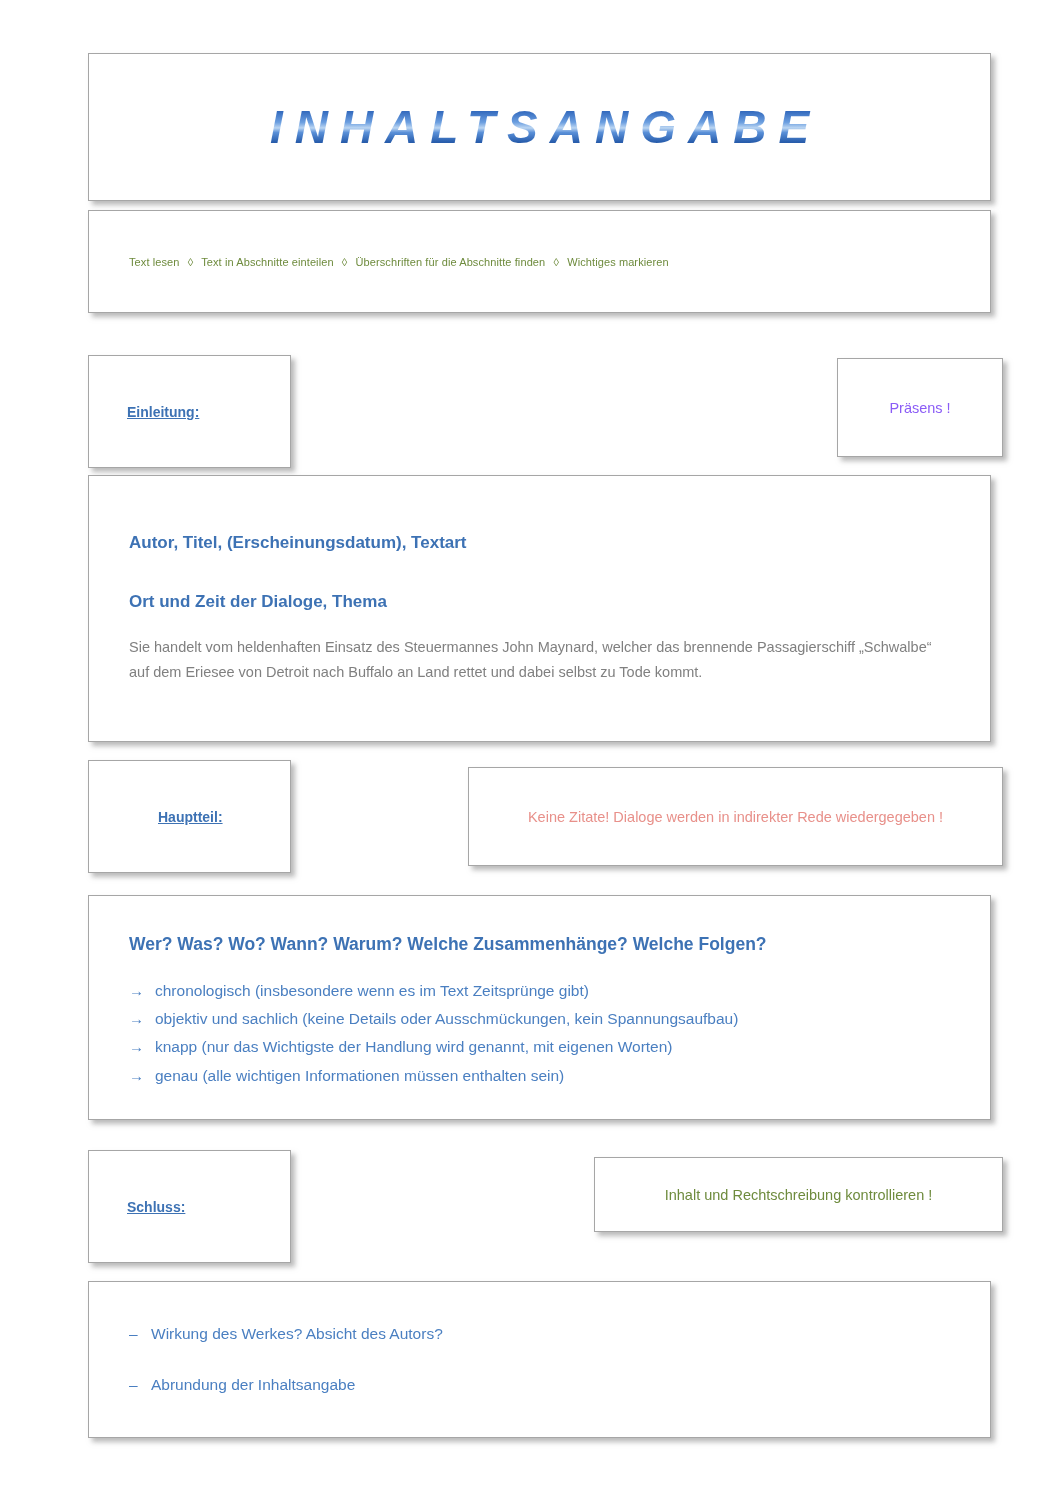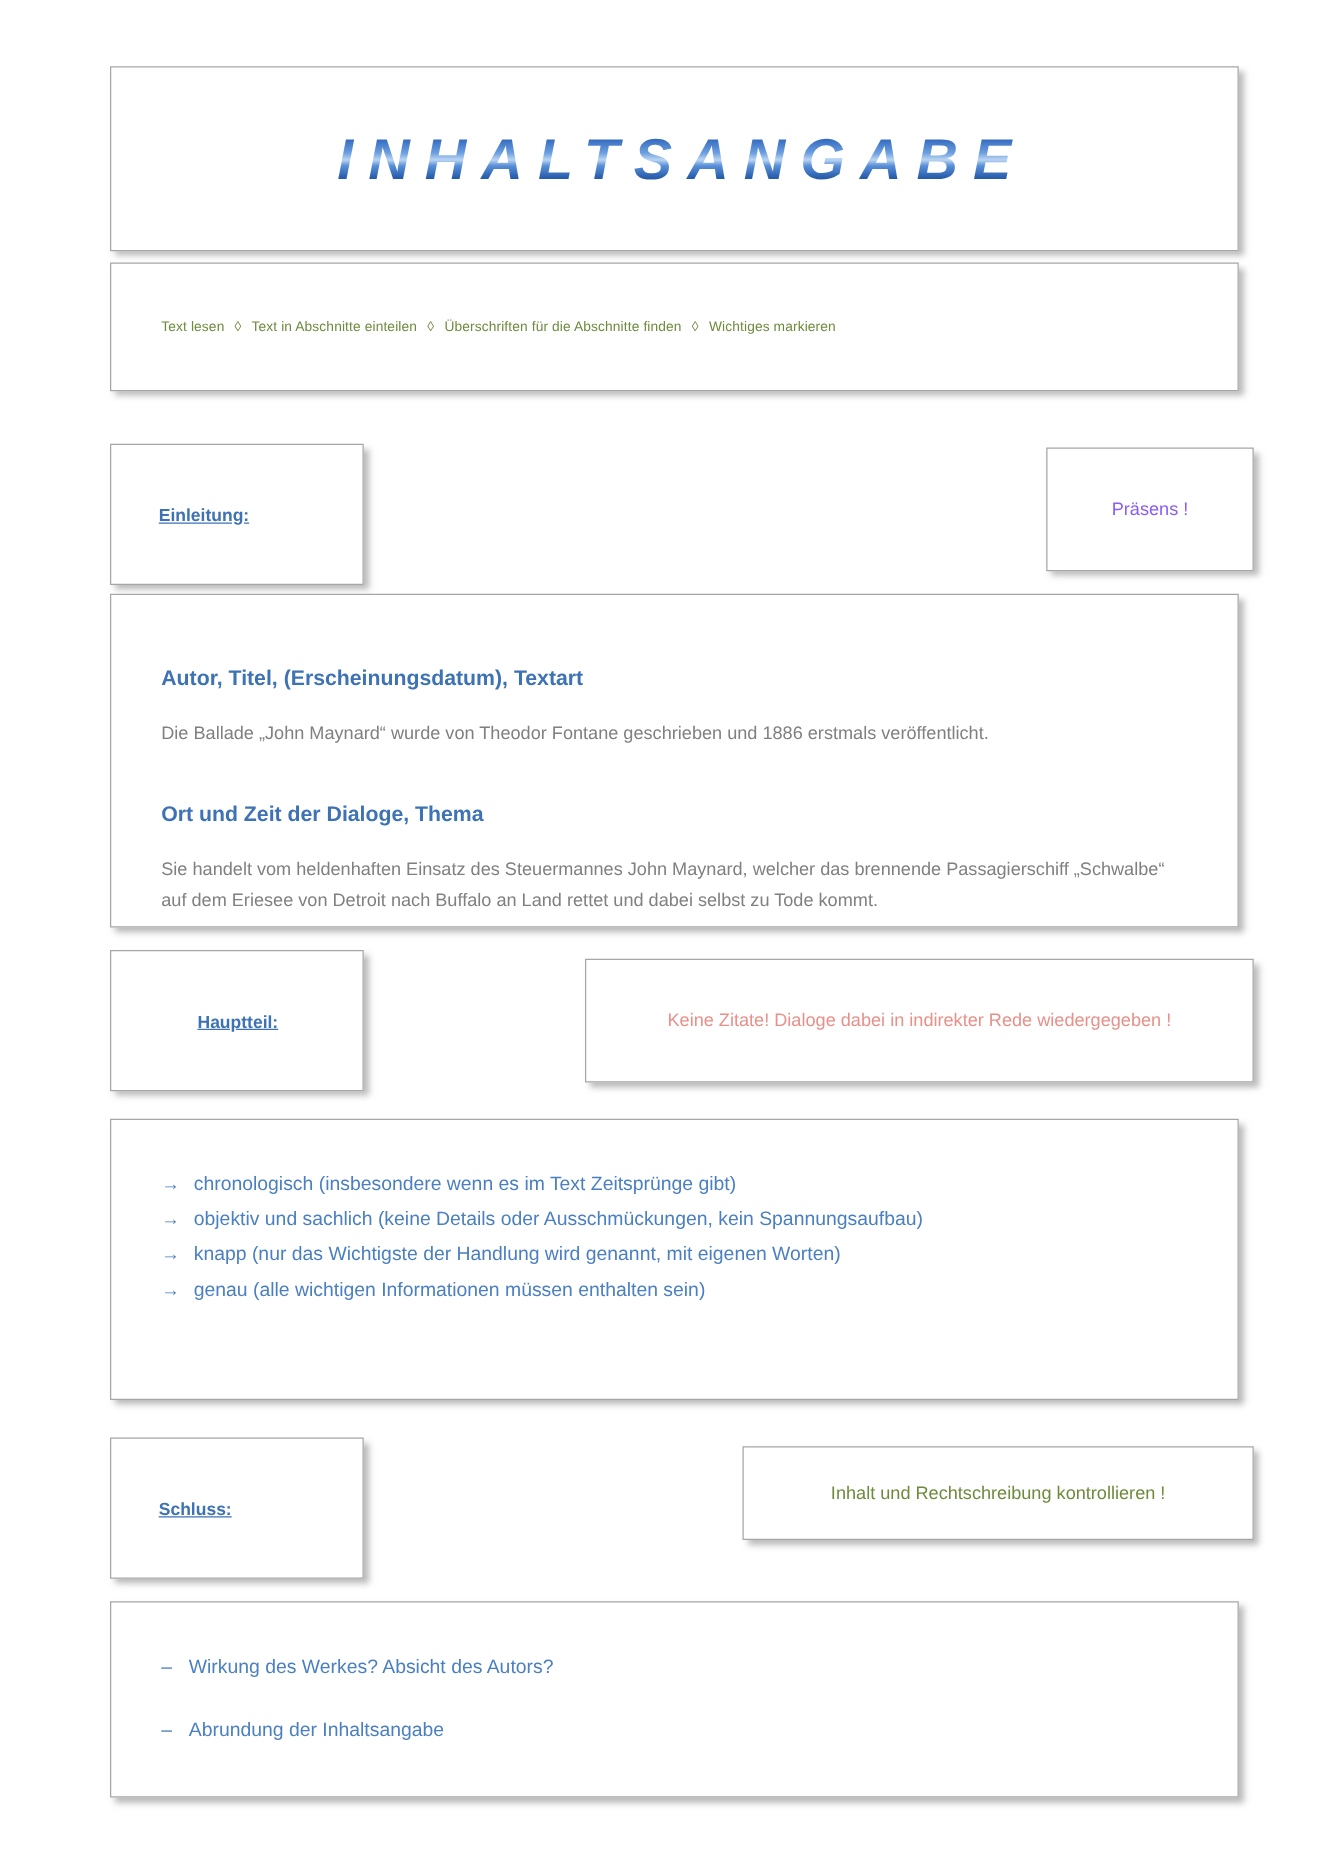--- a/index.html
+++ b/index.html
@@ -239,34 +239,34 @@
   <div class="box label-box" id="einleitung-box">
     <div class="label-text">Einleitung:</div>
   </div>
 
   <div class="box note-box" id="praesens-box">
     <div class="note-text">Präsens !</div>
   </div>
 
   <div class="box" id="einleitung-content">
     <div class="content-heading">Autor, Titel, (Erscheinungsdatum), Textart</div>
-    <div class="content-para">Die Ballade „John Maynard“ wurde von Theodor Fontane geschrieben und 1886 erstmals veröffentlicht.</div>
     <div class="content-heading">Ort und Zeit der Dialoge, Thema</div>
     <div class="content-para">Sie handelt vom heldenhaften Einsatz des Steuermannes John Maynard, welcher das brennende Passagierschiff „Schwalbe“ auf dem Eriesee von Detroit nach Buffalo an Land rettet und dabei selbst zu Tode kommt.</div>
   </div>
 
   <div class="box label-box" id="hauptteil-box">
     <div class="label-text">Hauptteil:</div>
   </div>
 
   <div class="box note-box" id="zitate-box">
-    <div class="note-text">Keine Zitate! Dialoge dabei in indirekter Rede wiedergegeben !</div>
+    <div class="note-text">Keine Zitate! Dialoge werden in indirekter Rede wiedergegeben !</div>
   </div>
 
   <div class="box" id="hauptteil-content">
+    <div class="w-heading">Wer? Was? Wo? Wann? Warum? Welche Zusammenhänge? Welche Folgen?</div>
     <ul class="arrow-list">
       <li>
         <span class="marker">→</span>
         <span>chronologisch (insbesondere wenn es im Text Zeitsprünge gibt)</span>
       </li>
       <li>
         <span class="marker">→</span>
         <span>objektiv und sachlich (keine Details oder Ausschmückungen, kein Spannungsaufbau)</span>
       </li>
       <li>

